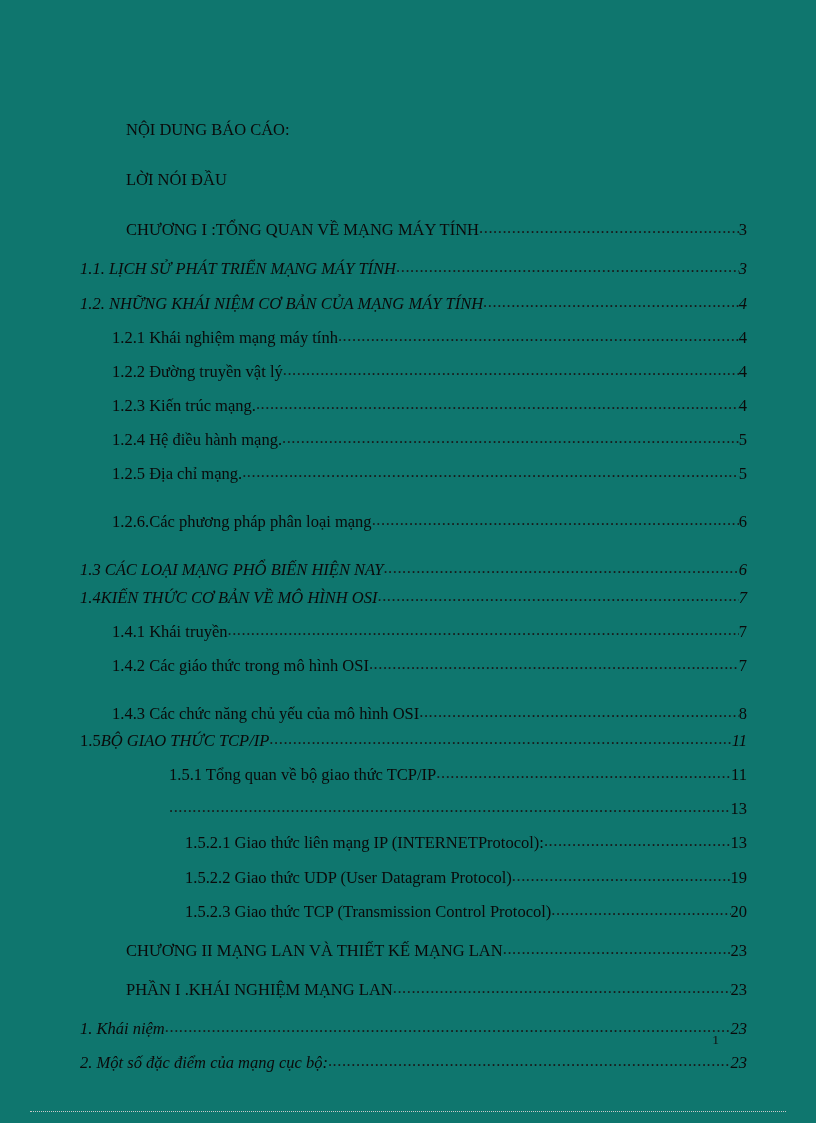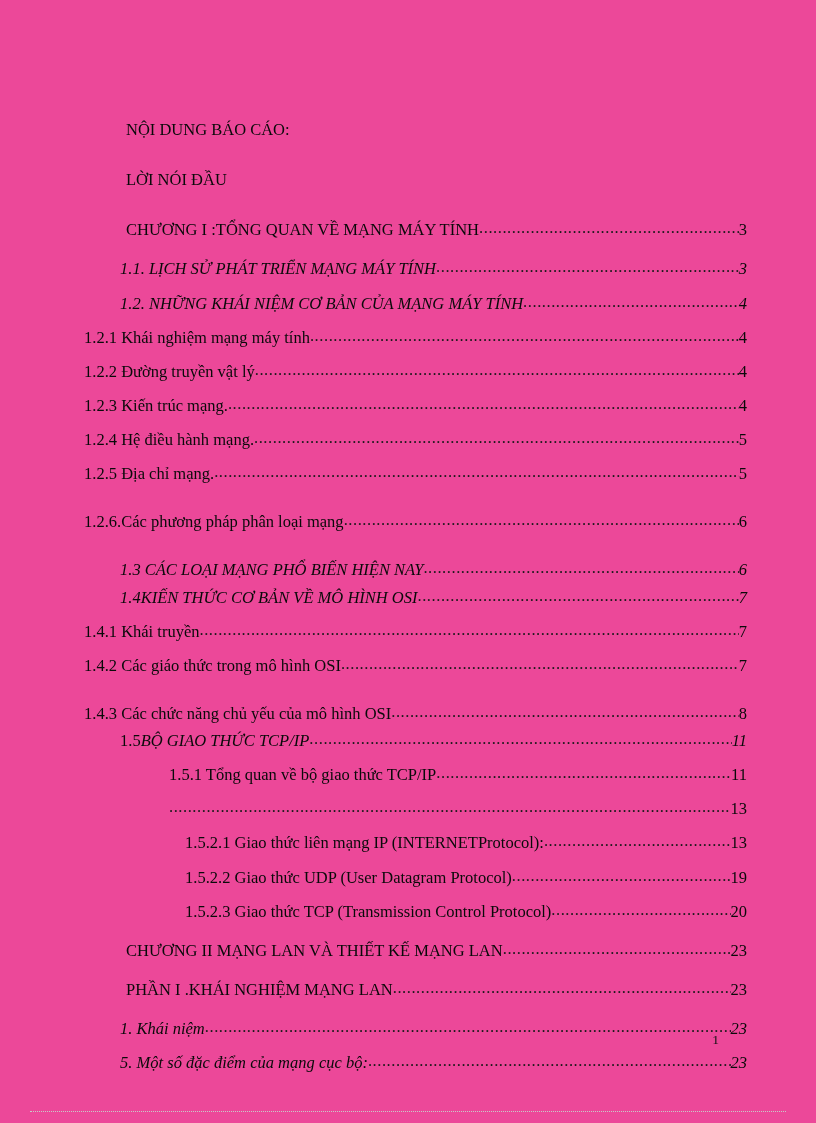--- a/index.html
+++ b/index.html
@@ -13,21 +13,21 @@
     position: relative;
     overflow: hidden;
     font-family: "Liberation Serif", "DejaVu Serif", serif;
     color: #0a0a0a;
     -webkit-font-smoothing: antialiased;
   }
 
   .page {
     position: absolute;
     inset: 0;
-    background: #ec4899;
+    background: #0f766e;
   }
 
   .content {
     position: absolute;
     left: 0;
     top: 120px;
     width: 816px;
   }
 
   
@@ -76,22 +76,22 @@
   
   .plain-line {
     font-size: 16.5px;
     line-height: 1.22;
     margin-bottom: 14px;
     white-space: nowrap;
   }
 
   
   .lvl-h    { padding-left: 126px; }   
-  .lvl-1    { padding-left: 120px; align-items: flex-end; }   
-  .lvl-2    { padding-left: 84px; }   
+  .lvl-1    { padding-left: 80px; align-items: flex-end; }   
+  .lvl-2    { padding-left: 112px; }   
   .lvl-3    { padding-left: 169px; }   
   .lvl-4    { padding-left: 185px; justify-content: space-between; }   
 
   
   .it {
     font-style: italic;
   }
   .rm {
     font-style: normal;
   }
@@ -271,21 +271,21 @@
       <span class="pageno">23</span>
     </div>
 
     <div class="toc-row lvl-1">
       <span class="label it">1. Khái niệm </span>
       <span class="leader"></span>
       <span class="pageno it">23</span>
     </div>
 
     <div class="toc-row lvl-1">
-      <span class="label it">5. Một số đặc điểm của mạng cục bộ:</span>
+      <span class="label it">2. Một số đặc điểm của mạng cục bộ:</span>
       <span class="leader"></span>
       <span class="pageno it">23</span>
     </div>
 
   </div>
 
   <div class="footer-num">1</div>
 
   <div class="bottom-rule"></div>
 

